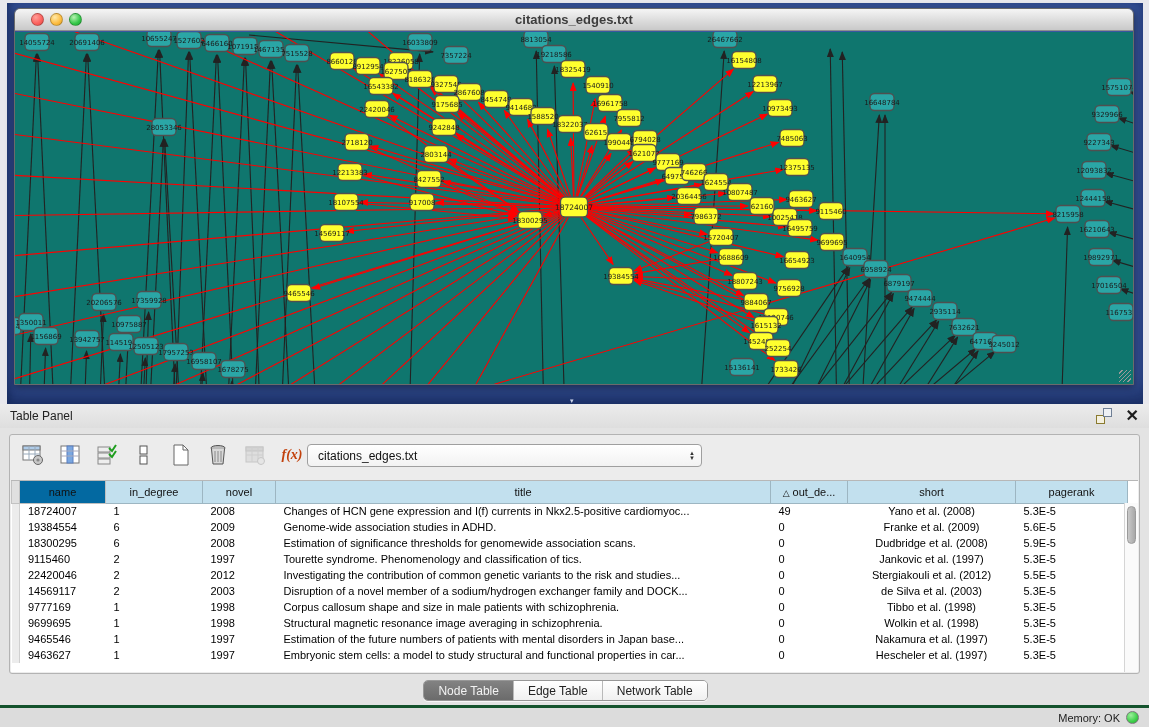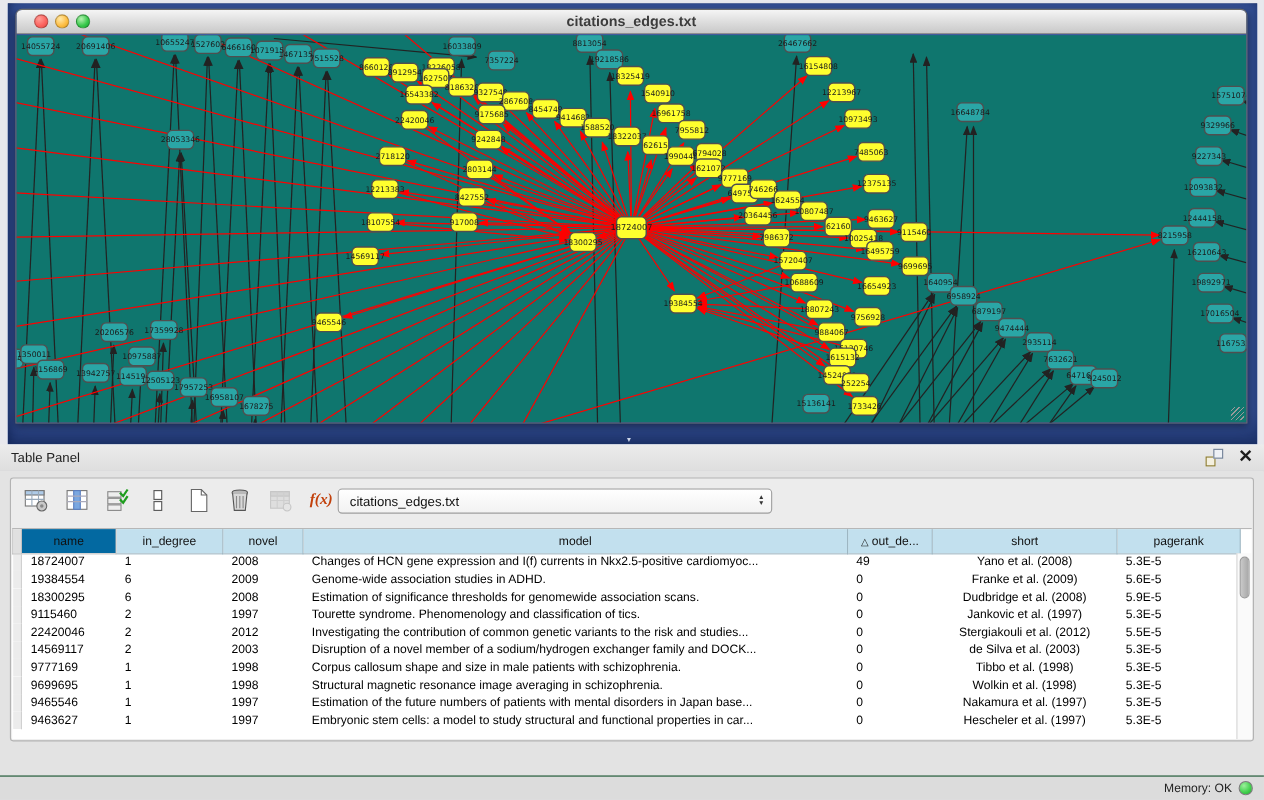--- a/index.html
+++ b/index.html
@@ -62,21 +62,21 @@
   
   .tabs{position:absolute;left:0;top:252px;width:1131px;display:flex;justify-content:center;}
   .tabset{display:flex;border:1px solid #979797;border-radius:5px;overflow:hidden;height:21px;
     box-shadow:0 1px 0 rgba(255,255,255,.7);}
   .tab{padding:0 14px;font-size:12px;display:flex;align-items:center;background:linear-gradient(#ffffff,#f0f0f0);
     color:#222;border-left:1px solid #b9b9b9;cursor:pointer;}
   .tab:first-child{border-left:none;}
   .tab.active{background:linear-gradient(#828282,#6b6b6b);color:#f3f3f3;}
   
   .statusbar{position:absolute;left:0;top:277px;width:1149px;height:22px;background:#dcdcdc;
-    border-top:1px solid #14532d;display:flex;align-items:center;justify-content:flex-end;padding:0 10px;gap:6px;}
+    border-top:3px solid #14532d;display:flex;align-items:center;justify-content:flex-end;padding:0 10px;gap:6px;}
   .statusbar .mem{font-size:11px;color:#222;}
   .memdot{width:13px;height:13px;border-radius:50%;background:radial-gradient(circle at 35% 30%,#9cf09c,#3ecf4a 60%,#27a637);
     border:1px solid #7a7a7a;}
   .splitter-nub{position:absolute;left:570px;top:397px;width:10px;height:7px;color:#cdd6ea;font-size:7px;line-height:7px;}
 </style>
 </head>
 <body>
 
 <div class="desktop">
   <div class="net-window">
@@ -795,21 +795,21 @@
             <col style="width: 77px;">
             <col style="width: 168px;">
             <col style="width: 112px;">
           </colgroup>
           <thead>
             <tr>
               <th class="stub"></th>
               <th class="plain">name</th>
               <th class="">in_degree</th>
               <th class="">novel</th>
-              <th class="">model</th>
+              <th class="">title</th>
               <th class=""><span class="sort-tri">△</span>out_de...</th>
               <th class="">short</th>
               <th class="">pagerank</th>
             </tr>
           </thead>
           <tbody>
             <tr>
               <td class="stub"></td>
               <td>18724007</td>
               <td>1</td>
@@ -909,17 +909,24 @@
               <td class="c-center">Hescheler et al. (1997)</td>
               <td>5.3E-5</td>
             </tr>
           </tbody>
         </table>
       <div class="vscroll">
         <div class="vthumb"></div>
       </div>
     </div>
   </div>
+  <div class="tabs" id="tabs">
+      <div class="tabset">
+        <div class="tab active">Node Table</div>
+        <div class="tab">Edge Table</div>
+        <div class="tab">Network Table</div>
+      </div>
+    </div>
   <div class="statusbar">
     <span class="mem">Memory: OK</span>
     <span class="memdot"></span>
   </div>
 </div>
 
 </body></html>

